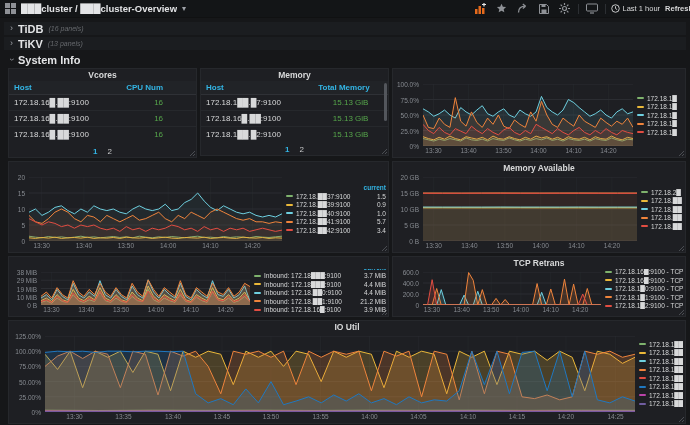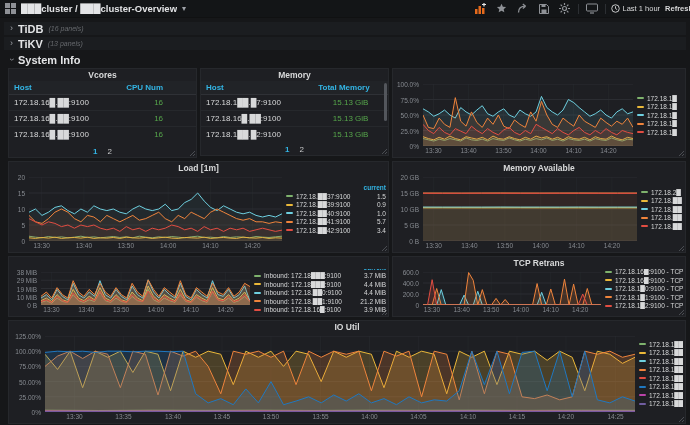--- a/index.html
+++ b/index.html
@@ -260,21 +260,20 @@
             <span class="lname">172.18.1█</span>
           </div>
           <div class="lrow">
             <span class="dash" style="background: rgb(226, 77, 66);"></span>
             <span class="lname">172.18.1█</span>
           </div>
         </div>
       </div>
     </div>
   <div class="panel" style="left:8px;top:161px;width:381px;height:92px;">
-    <div class="panel-title">Load [1m]</div>
     <span class="resize-handle"></span>
   <div class="graph-body">
         <div class="plot-wrap" style="margin-left: 20px;">
           <svg class="chart" viewBox="0 0 100 100" preserveAspectRatio="none">
             <line x1="5" x2="5" y1="0" y2="100" stroke="#232529" vector-effect="non-scaling-stroke"></line>
             <line x1="21.7" x2="21.7" y1="0" y2="100" stroke="#232529" vector-effect="non-scaling-stroke"></line>
             <line x1="38.3" x2="38.3" y1="0" y2="100" stroke="#232529" vector-effect="non-scaling-stroke"></line>
             <line x1="55.00000000000001" x2="55.00000000000001" y1="0" y2="100" stroke="#232529" vector-effect="non-scaling-stroke"></line>
             <line x1="71.7" x2="71.7" y1="0" y2="100" stroke="#232529" vector-effect="non-scaling-stroke"></line>
             <line x1="88.3" x2="88.3" y1="0" y2="100" stroke="#232529" vector-effect="non-scaling-stroke"></line>

